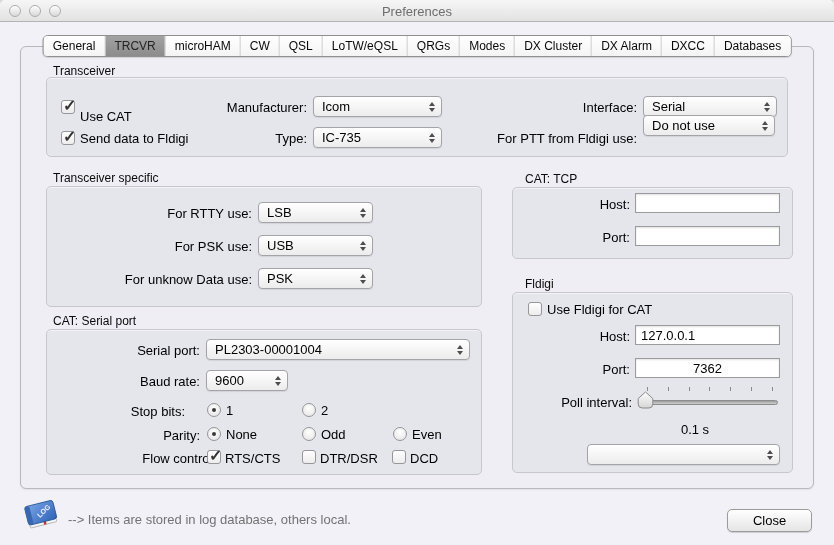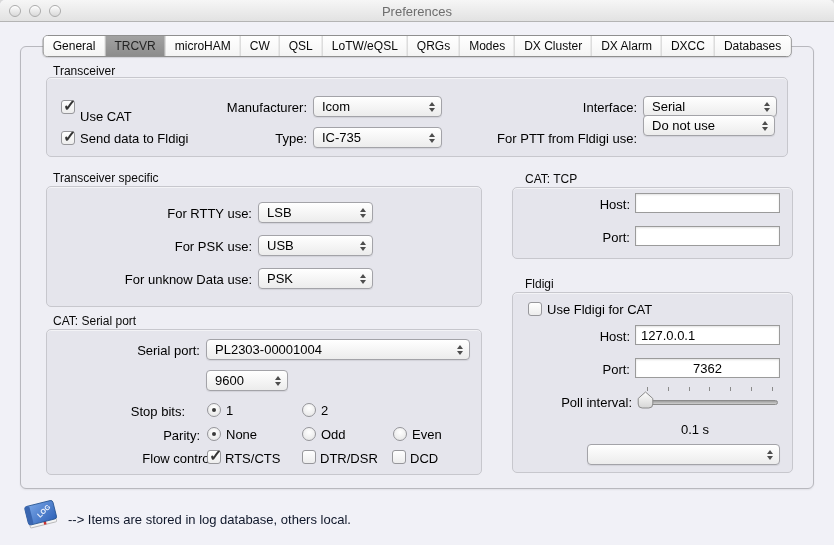--- a/index.html
+++ b/index.html
@@ -109,21 +109,21 @@
     position:absolute; height:5px;
     background:linear-gradient(#9d9d9d,#cfcfcf);
     border:1px solid #8b8b8b; border-radius:3px;
   }
   .tick { position:absolute; width:1px; height:4px; background:#8a8a8a; }
   .slider-thumb { position:absolute; }
   .slider-value {
     position:absolute; font-size:13px; color:#000; text-align:center;
   }
   
-  .note { position:absolute; font-size:13px; color:#0f172a; }
+  .note { position:absolute; font-size:13px; color:#737373; }
   .close-btn {
     position:absolute; left:727px; top:509px; width:85px; height:23px;
     background:linear-gradient(#ffffff,#e5e5e5);
     border:1px solid #9b9b9b; border-radius:5px;
     font-family:"Liberation Sans", sans-serif; font-size:13px; color:#000;
     box-shadow:0 1px 1px rgba(0,0,0,.15); cursor:default;
   }
   .logbook { position:absolute; left:22px; top:495px; }
 </style>
 </head>
@@ -235,20 +235,21 @@
 
   <div class="rlabel" style="left:60px;top:344px;width:140px">Serial port:</div>
   <div class="popup" style="left:206px;top:339px;width:264px">
     <span class="popup-val">PL2303-00001004</span>
     <span class="arrows">
         <i class="au"></i>
         <i class="ad"></i>
       </span>
   </div>
 
+  <div class="rlabel" style="left:60px;top:375px;width:140px">Baud rate:</div>
   <div class="popup" style="left:206px;top:370px;width:82px">
     <span class="popup-val">9600</span>
     <span class="arrows">
         <i class="au"></i>
         <i class="ad"></i>
       </span>
   </div>
 
   <div class="rlabel" style="left:45px;top:405px;width:140px">Stop bits:</div>
   <div class="radio selected" style="left:207px;top:403px"></div>
@@ -329,14 +330,15 @@
     </defs>
     <g transform="rotate(-14 20 21)">
       <rect x="6" y="25" width="27" height="5" rx="1" fill="#f4f4f4" stroke="#9a9a9a" stroke-width="0.6"></rect>
       <rect x="20" y="25.5" width="2.5" height="4.5" fill="#cc3333"></rect>
       <rect x="5" y="8" width="29" height="19" rx="2.5" fill="url(#bookg)" stroke="#24518f" stroke-width="0.8"></rect>
       <rect x="5" y="8" width="5" height="19" rx="2" fill="#3a66b0"></rect>
       <text x="15" y="21" font-size="7" font-family="Liberation Sans, sans-serif" font-weight="bold" fill="#eaf0fb" transform="rotate(-30 19 17)">LOG</text>
     </g>
   </svg>
   <div class="note" style="left:68px;top:512px">--&gt; Items are stored in log database, others local.</div>
+  <button class="close-btn">Close</button>
 
 </div>
 
 </body></html>

